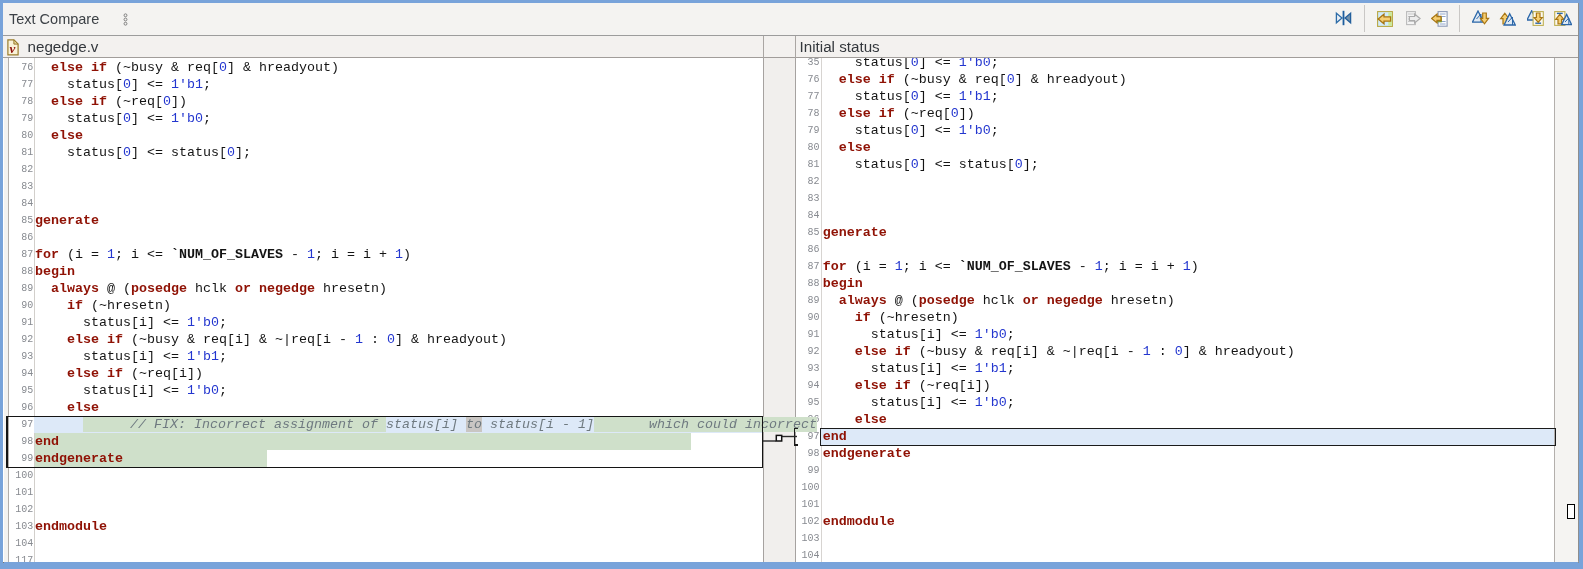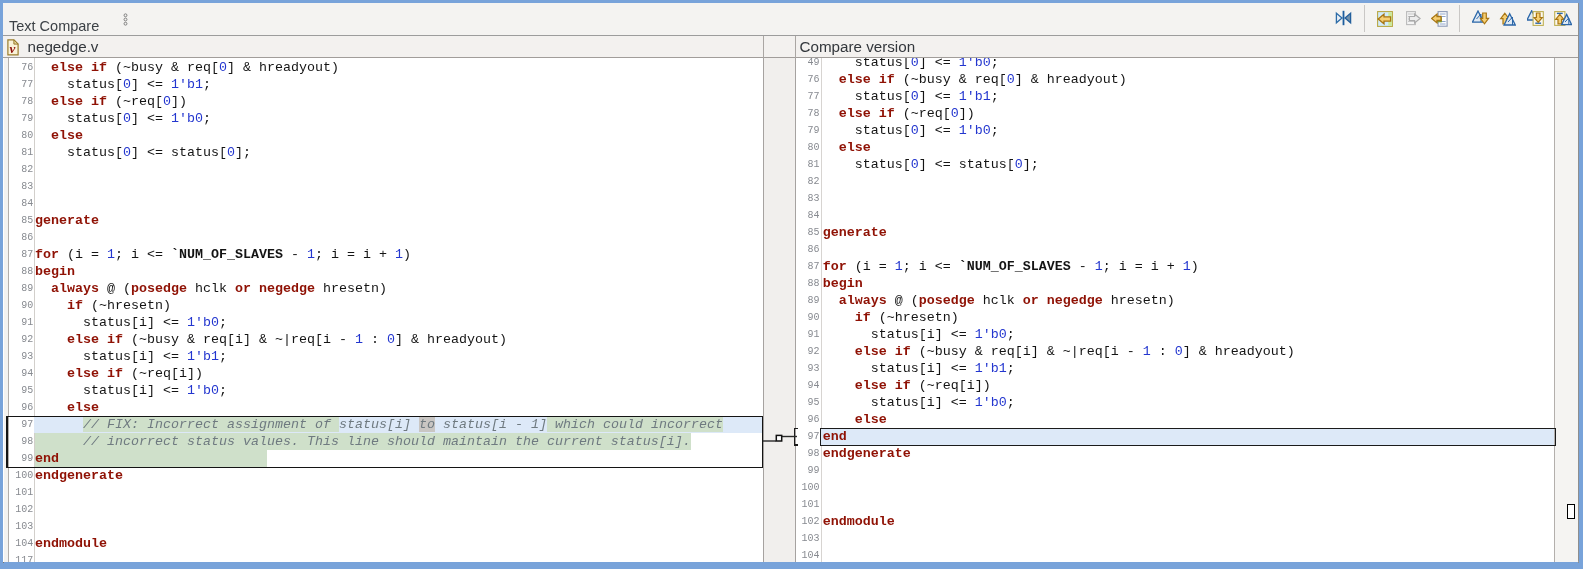--- a/index.html
+++ b/index.html
@@ -4,39 +4,39 @@
 * { margin:0; padding:0; box-sizing:border-box; }
 html,body { width:1583px; height:569px; overflow:hidden; background:#fff; }
 #root { position:absolute; left:0; top:0; width:1583px; height:569px;
   font-family:"Liberation Sans", sans-serif; }
 .abs { position:absolute; }
 
 .fr { position:absolute; background:#78a3da; }
 
 #toolbar { position:absolute; left:3px; top:3px; width:1575px; height:31.6px;
   background:#f4f3f1; }
-#tclabel { position:absolute; left:6px; top:7.5px; font-size:14.5px; color:#3c4146;margin-top:7px; }
+#tclabel { position:absolute; left:6px; top:7.5px; font-size:14.5px; color:#3c4146; }
 #hdrrow { position:absolute; left:3px; top:34.6px; width:1575px; height:23.4px;
   background:#f3f1ef; border-top:1px solid #9c9c9c; border-bottom:1.5px solid #a19d9a; }
 .hv { position:absolute; top:0; width:1px; height:22px; background:#aaa6a3; }
 .hlabel { position:absolute; top:2.2px; font-size:15.2px; color:#33373c; }
 
 #content { position:absolute; left:3px; top:58px; width:1575px; height:504px;
   overflow:hidden; background:#fff; }
 .vline { position:absolute; top:0; height:504px; width:1px; }
 #midstrip { position:absolute; left:760px; top:0; width:32px; height:504px; background:#f1efed; }
 #ruler { position:absolute; left:1551px; top:0; width:27px; height:504px; background:#f5f4f2; border-left:1px solid #b3afac; }
 .codecol { position:absolute; font-family:"Liberation Mono", monospace; font-size:13.33px; color:#141414; }
 .gutcol { position:absolute; font-family:"Liberation Mono", monospace; font-size:10px; color:#878a90; text-align:right; }
 .cl { height:17px; line-height:17px; white-space:pre; }
 .k { color:#8f1104; }
 .m { color:#141414; }
 .n { color:#2336cf; }
 .c { color:#6f7a80; font-style:italic; }
-.g { background:#cfe0ca; }
+.g { background:#cfe0ca;padding-left:47px; }
 .t { background:#c9c6c3; }
 .row { position:absolute; }
 </style></head>
 <body>
 <div id="root">
 
   <div class="fr" style="left:0;top:0;width:1583px;height:3px;"></div>
   <div class="fr" style="left:0;top:0;width:2.5px;height:569px;"></div>
   <div class="fr" style="left:1578.5px;top:0;width:4.5px;height:569px;"></div>
   <div class="fr" style="left:0;top:562.4px;width:1583px;height:6.6px;"></div>
@@ -114,21 +114,21 @@
     </svg>
   </div>
 
   <div id="hdrrow">
     <svg class="abs" style="left:4px;top:3.5px;" width="12" height="17" viewBox="0 0 12 17">
       <path d="M0.9 0.9 H6.9 L11.1 5.1 V15.9 H0.9 Z" fill="#faf3d9" stroke="#9a7d2c" stroke-width="1.2"></path>
       <path d="M6.9 0.9 V5.1 H11.1 Z" fill="#e3d39b" stroke="#9a7d2c" stroke-width="1"></path>
       <text x="2.4" y="13.8" font-family="Liberation Serif" font-style="italic" font-weight="bold" font-size="13" fill="#8e100c">v</text>
     </svg>
     <span class="hlabel" style="left:24.5px;">negedge.v</span>
-    <span class="hlabel" style="left:796.5px;">Compare version</span>
+    <span class="hlabel" style="left:796.5px;">Initial status</span>
     <div class="hv" style="left:759.5px;"></div>
     <div class="hv" style="left:792px;"></div>
       </div>
 
   <div id="content">
     <div id="midstrip"></div>
     <div id="ruler"></div>
 
     <div class="abs" style="left:0.5px;top:0;width:4.4px;height:504px;background:#f3f2f0;"></div>
     <div class="vline" style="left:4.9px;background:#b2aeab;"></div>
@@ -168,21 +168,21 @@
 <div class="cl">98</div>
 <div class="cl">99</div>
 <div class="cl">100</div>
 <div class="cl">101</div>
 <div class="cl">102</div>
 <div class="cl">103</div>
 <div class="cl">104</div>
 <div class="cl">117</div>
 </div>
 <div class="gutcol" style="left:792.5px;top:-4.0px;width:24px;">
-<div class="cl">49</div>
+<div class="cl">35</div>
 <div class="cl">76</div>
 <div class="cl">77</div>
 <div class="cl">78</div>
 <div class="cl">79</div>
 <div class="cl">80</div>
 <div class="cl">81</div>
 <div class="cl">82</div>
 <div class="cl">83</div>
 <div class="cl">84</div>
 <div class="cl">85</div>
@@ -222,21 +222,20 @@
 <div class="cl"><b class="k">begin</b></div>
 <div class="cl">  <b class="k">always</b> @ (<b class="k">posedge</b> hclk <b class="k">or</b> <b class="k">negedge</b> hresetn)</div>
 <div class="cl">    <b class="k">if</b> (~hresetn)</div>
 <div class="cl">      status[i] &lt;= <span class="n">1'b0</span>;</div>
 <div class="cl">    <b class="k">else</b> <b class="k">if</b> (~busy &amp; req[i] &amp; ~|req[i - <span class="n">1</span> : <span class="n">0</span>] &amp; hreadyout)</div>
 <div class="cl">      status[i] &lt;= <span class="n">1'b1</span>;</div>
 <div class="cl">    <b class="k">else</b> <b class="k">if</b> (~req[i])</div>
 <div class="cl">      status[i] &lt;= <span class="n">1'b0</span>;</div>
 <div class="cl">    <b class="k">else</b></div>
 <div class="cl">      <span class="c"><span class="g">// FIX: Incorrect assignment of </span>status[i] <span class="t">to</span> status[i - 1]<span class="g"> which could incorrect</span></span></div>
-<div class="cl"><span class="c">      // incorrect status values. This line should maintain the current status[i].</span></div>
 <div class="cl"><b class="k">end</b></div>
 <div class="cl"><b class="k">endgenerate</b></div>
 <div class="cl"></div>
 <div class="cl"></div>
 <div class="cl"></div>
 <div class="cl"><b class="k">endmodule</b></div>
 </div>
 <div class="codecol" style="left:819.8px;top:-4.0px;">
 <div class="cl">    status[<span class="n">0</span>] &lt;= <span class="n">1'b0</span>;</div>
 <div class="cl">  <b class="k">else</b> <b class="k">if</b> (~busy &amp; req[<span class="n">0</span>] &amp; hreadyout)</div>

